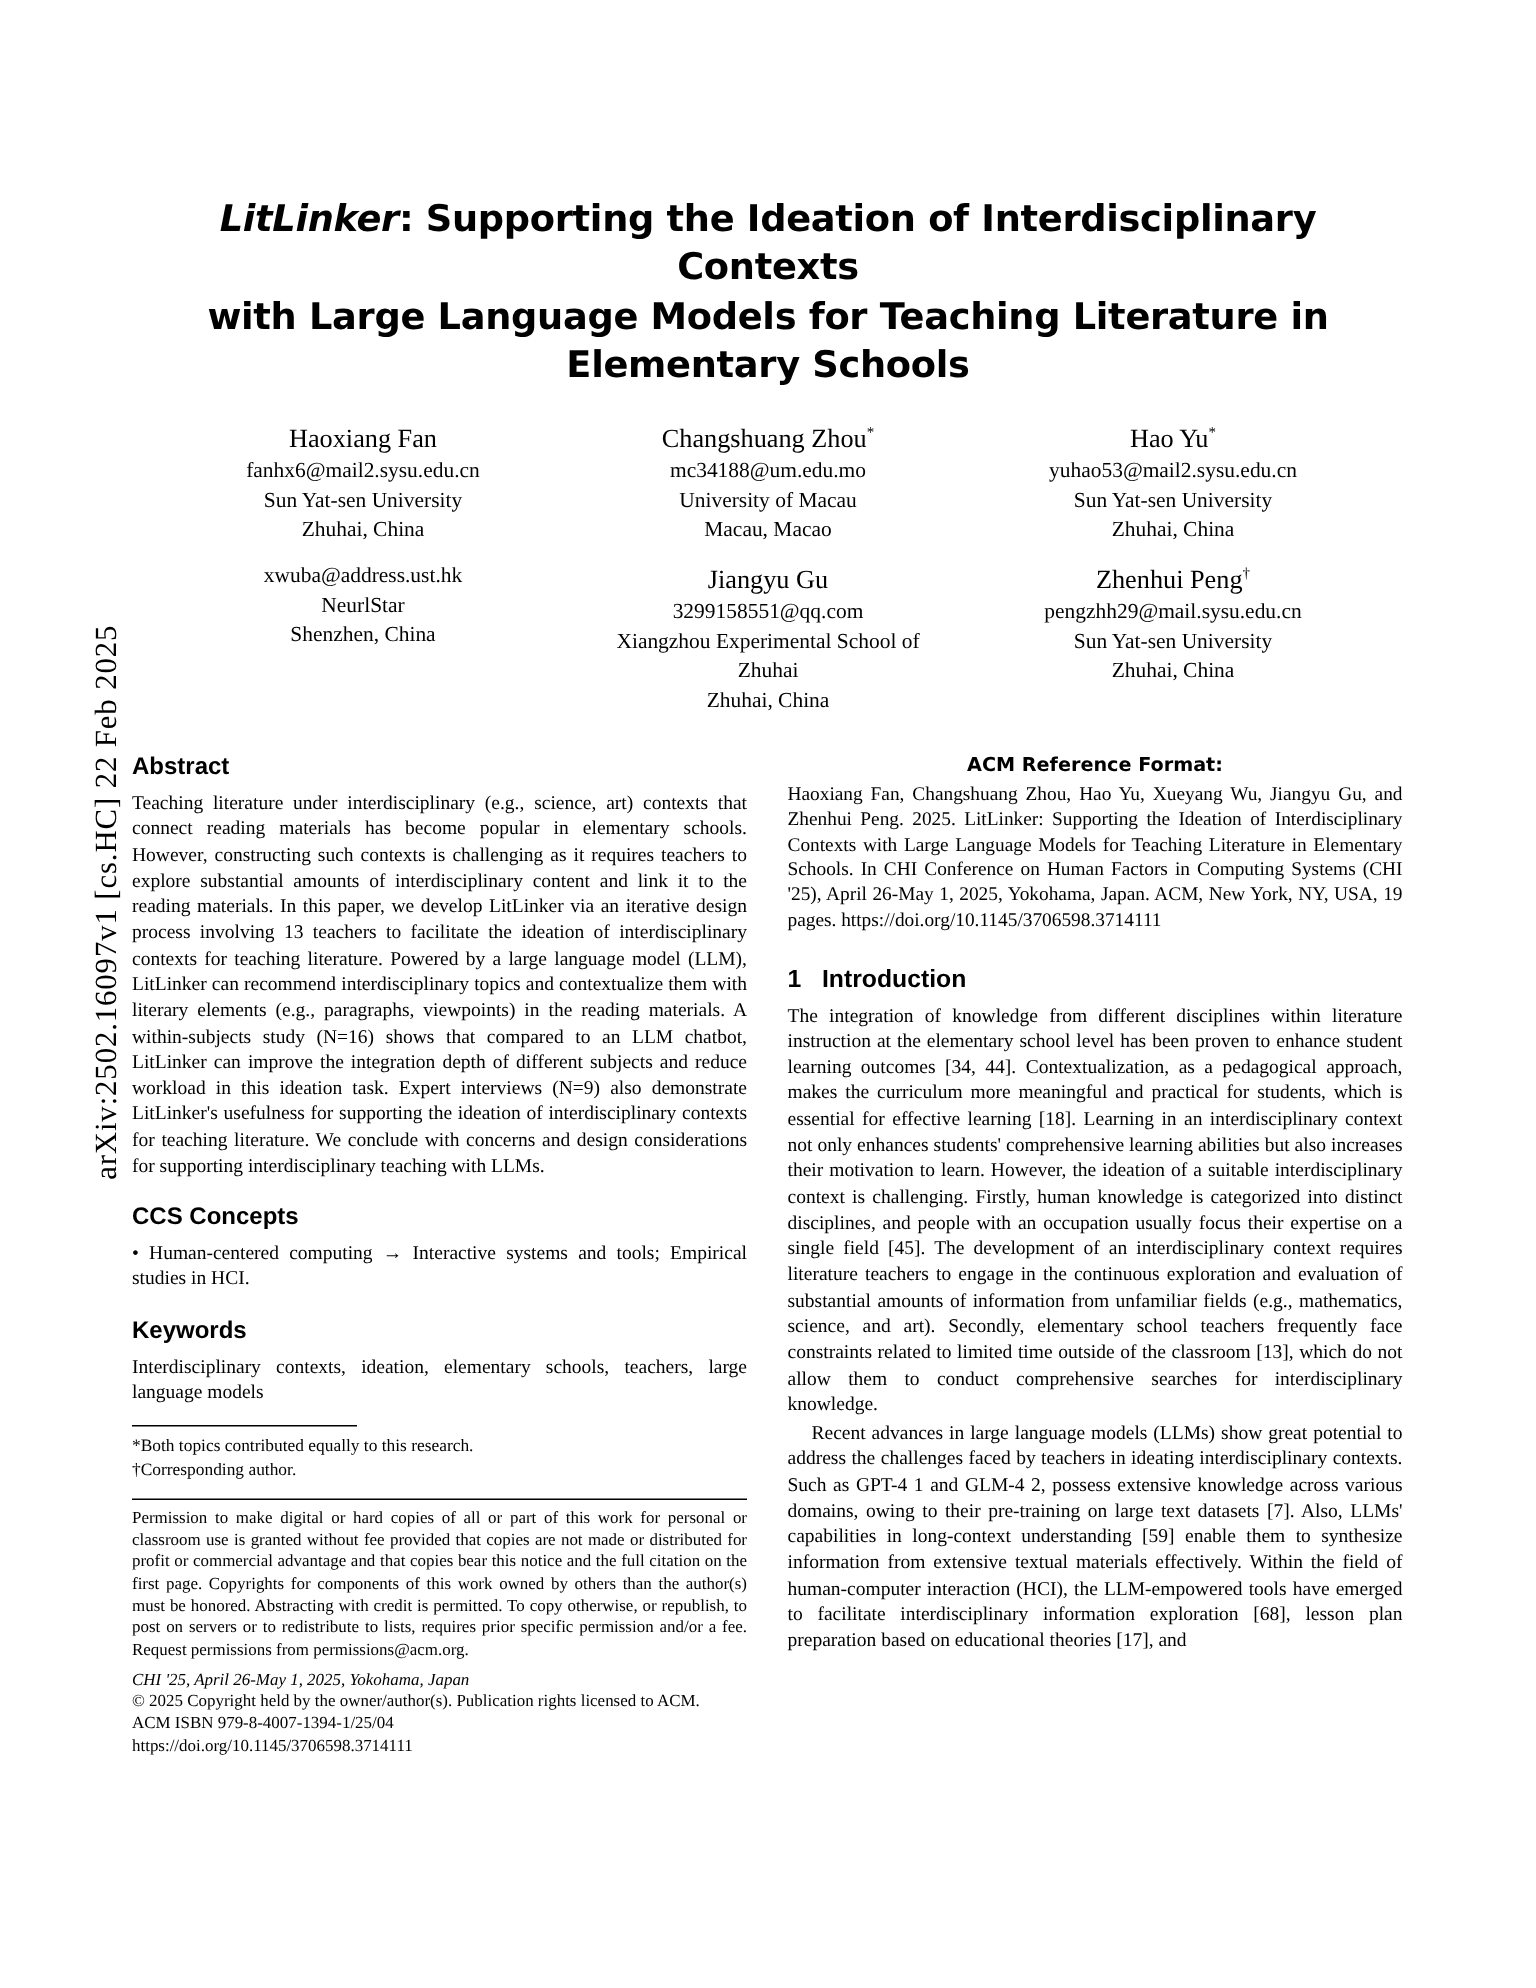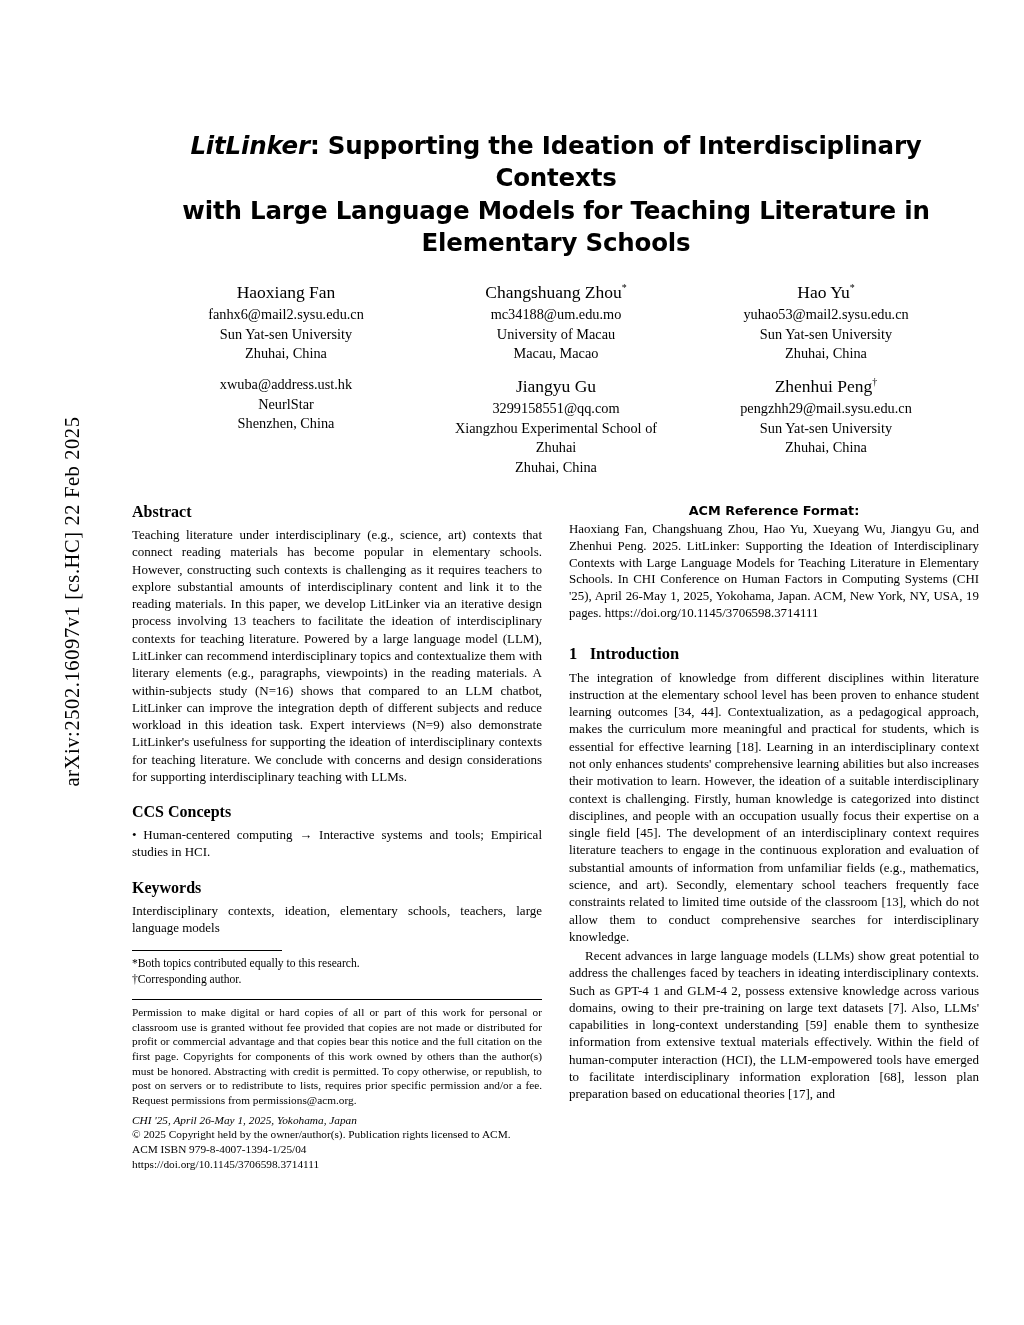--- a/index.html
+++ b/index.html
@@ -31,21 +31,20 @@
     color: #000;
     white-space: nowrap;
   }
 
   .page {
     position: absolute;
     left: 88px;
     top: 0;
     width: 848px;
     height: 1036px;
-    margin-left: 44px;
   }
 
   
   .title {
     margin-top: 130px;
     text-align: center;
     font-family: "DejaVu Sans", sans-serif;
     font-weight: bold;
     font-size: 24.5px;
     line-height: 1.32;
@@ -87,21 +86,21 @@
   
   .columns {
     margin-top: 26px;
     display: flex;
     gap: 27px;
   }
   .col {
     width: 410px;
   }
   h2.sec {
-    font-family: Liberation Serif, serif;
+    font-family: Liberation Sans, sans-serif;
     font-weight: bold;
     font-size: 16px;
     margin: 0 0 5px 0;
   }
   h2.sec.numbered {
     font-size: 16.5px;
   }
   h2.sec.spaced {
     margin-top: 18px;
   }

